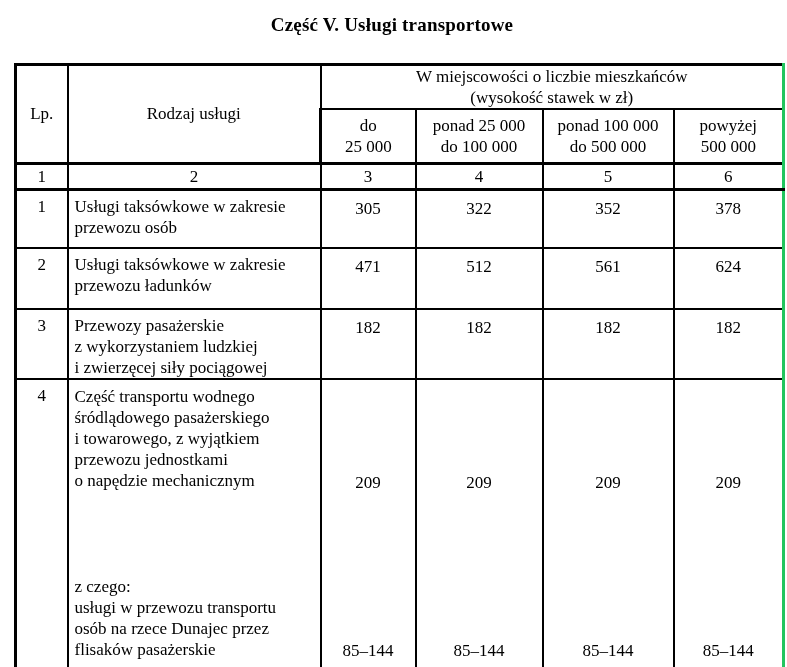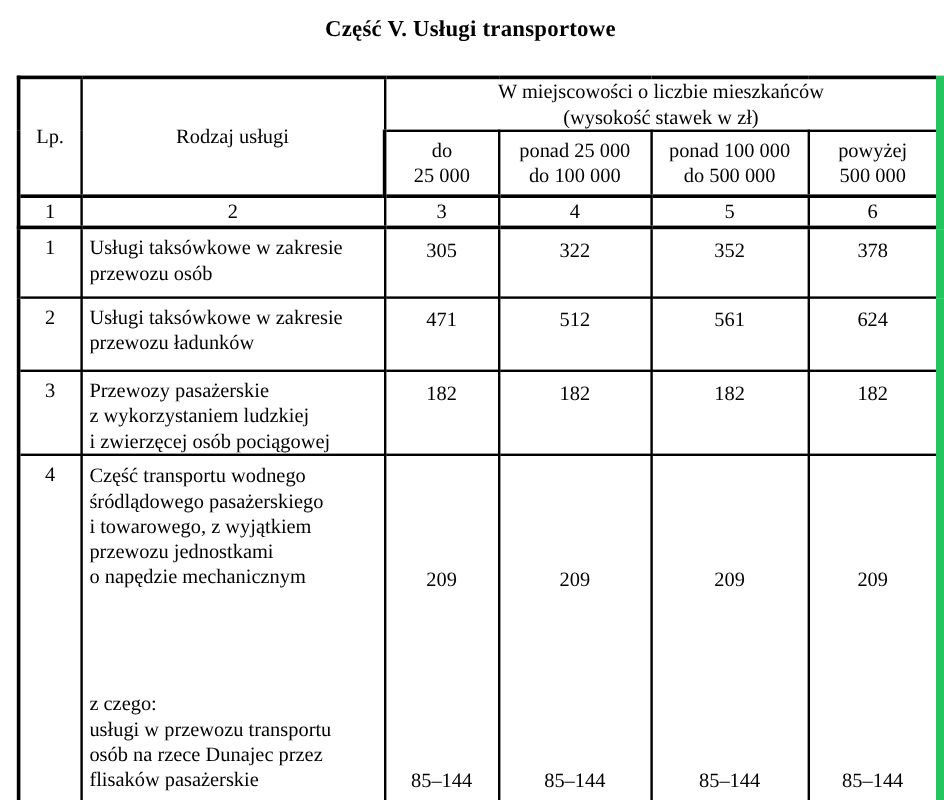--- a/index.html
+++ b/index.html
@@ -33,21 +33,21 @@
   }
   table.rates td {
     border: 2px solid #000000;
     font-size: 17px;
     line-height: 21px;
     overflow: hidden;
   }
   
   table.rates { border: 3px solid #000000; }
   table.rates tr td:first-child { border-left: 3px solid #000000; }
-  table.rates tr td:last-child { border-right: 7px solid #22c55e; }
+  table.rates tr td:last-child { border-right: 3px solid #22c55e; }
   tr.hdrA td { border-top: 3px solid #000000; }
   tr.r4 td { border-bottom: 3px solid #000000; }
 
   
   tr.hdrA { height: 40px; }
   tr.hdrB { height: 54px; }
   td.grp-h, td.sub-h, td.lp-h, td.svc-h {
     text-align: center;
     vertical-align: middle;
     padding: 0;
@@ -160,21 +160,21 @@
       <td class="val">512</td>
       <td class="val">561</td>
       <td class="val">624</td>
     </tr>
 
     <tr class="r3">
       <td class="lp">3</td>
       <td class="desc">
         <div>Przewozy pasażerskie</div>
         <div>z wykorzystaniem ludzkiej</div>
-        <div>i zwierzęcej osób pociągowej</div>
+        <div>i zwierzęcej siły pociągowej</div>
       </td>
       <td class="val">182</td>
       <td class="val">182</td>
       <td class="val">182</td>
       <td class="val">182</td>
     </tr>
 
     <tr class="r4">
       <td class="lp">4</td>
       <td class="desc">

